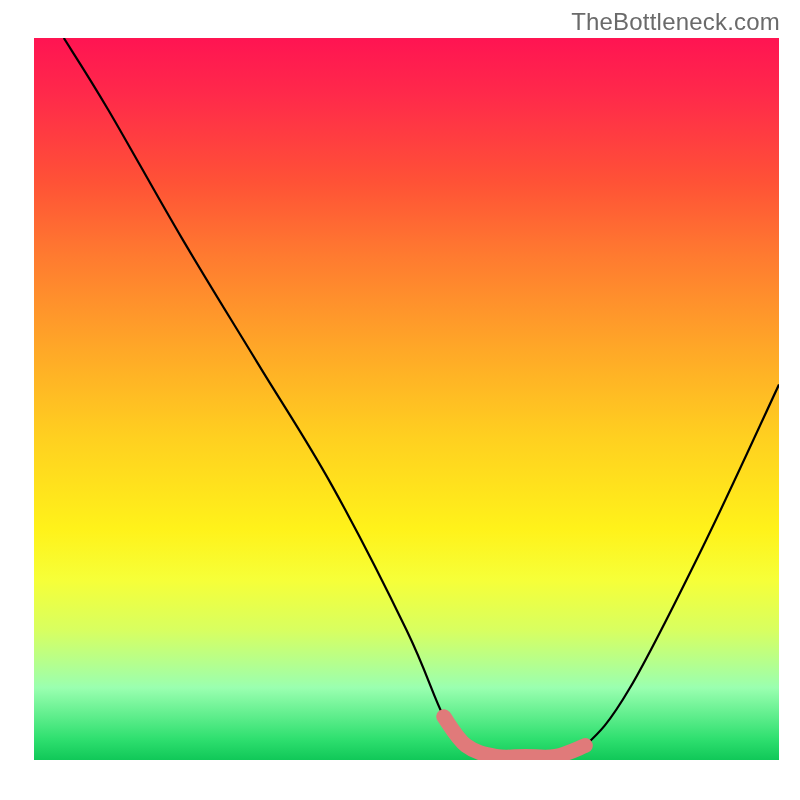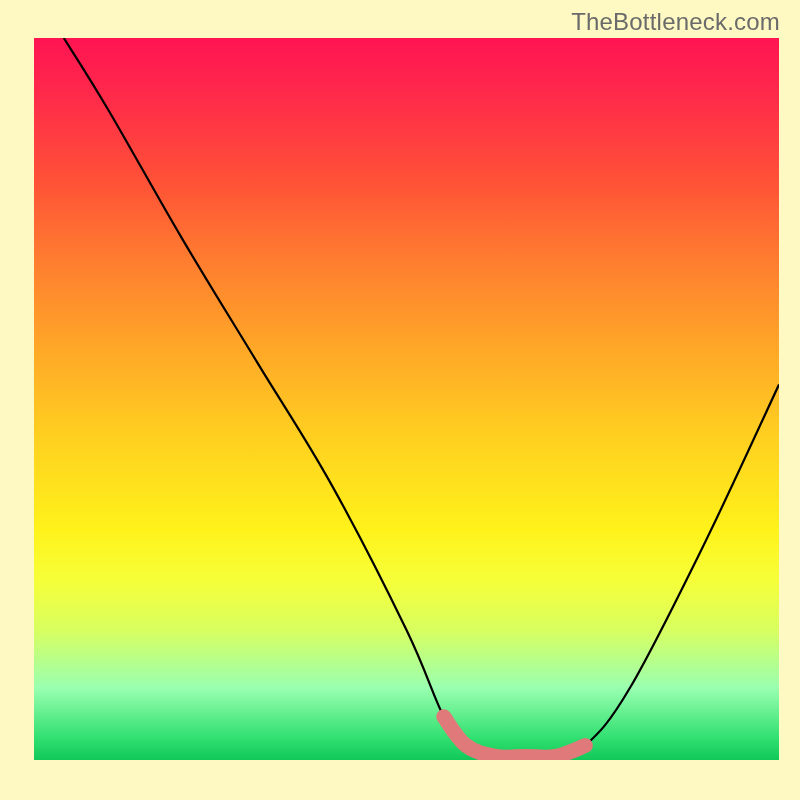--- a/index.html
+++ b/index.html
@@ -8,21 +8,21 @@
     width: 800px;
     height: 800px;
     background: #000;
     font-family: Arial, Helvetica, sans-serif;
     overflow: hidden;
   }
   .frame {
     position: relative;
     width: 800px;
     height: 800px;
-    background: #fef9c3;
+    background: #ffffff;
   }
   .plot {
     position: absolute;
     left: 34px;
     top: 38px;
     width: 745px;
     height: 722px;
     background: linear-gradient(to bottom,
       #ff1452 0%,
       #ff2a4a 8%,

